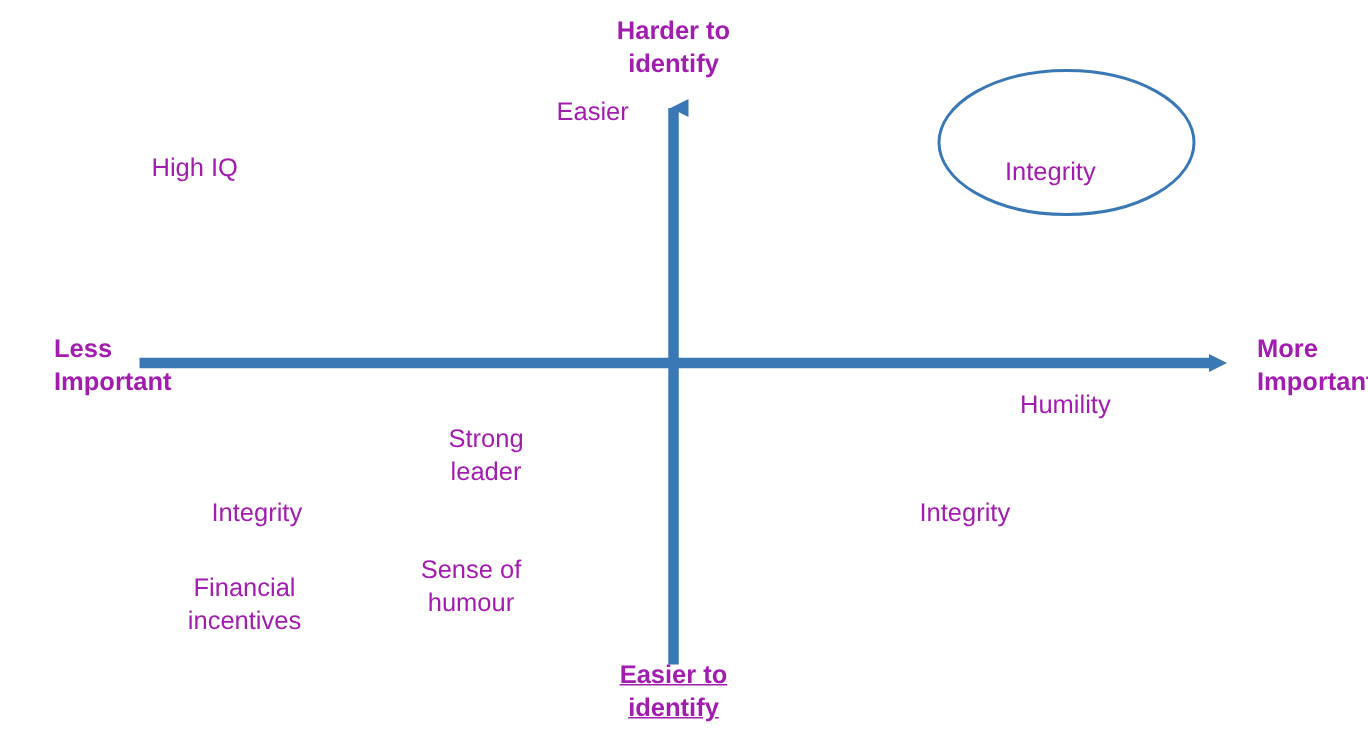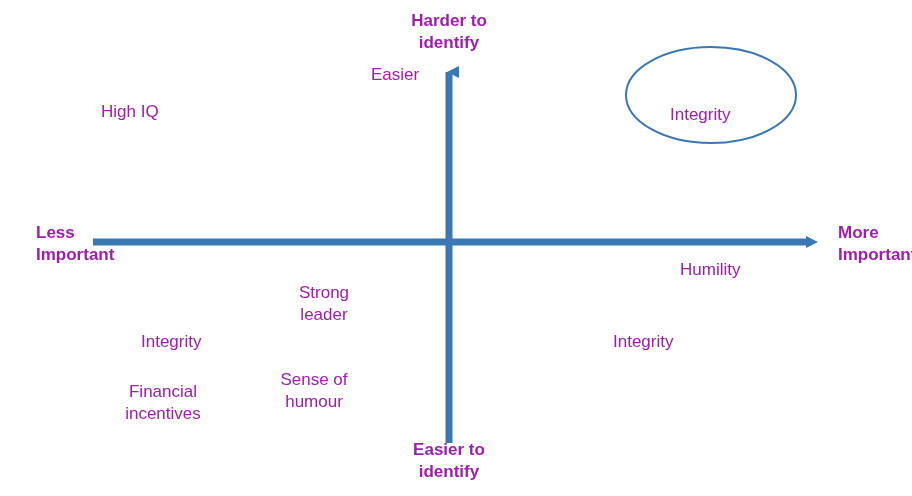--- a/index.html
+++ b/index.html
@@ -55,21 +55,21 @@
     <line x1="449" y1="443" x2="449" y2="72" stroke="#3a78b5" stroke-width="7" marker-end="url(#arrow-up)"></line>
 
     <line x1="93" y1="242" x2="808" y2="242" stroke="#3a78b5" stroke-width="7" marker-end="url(#arrow-right)"></line>
 
     <ellipse cx="711" cy="95" rx="85" ry="48" fill="none" stroke="#3a78b5" stroke-width="2"></ellipse>
   </svg>
 
   <div class="lbl bold center-align" style="left:399px; top:10px; width:100px;">Harder to
 identify</div>
 
-  <div class="lbl bold center-align" style="left:399px; top:439px; width:100px;">Easier to
+  <div class="lbl bold center-align" style="left:399px; top:439px; width:100px;text-decoration:underline;">Easier to
 identify</div>
 
   <div class="lbl bold" style="left:36px; top:222px; width:100px;">Less
 Important</div>
 
   <div class="lbl bold" style="left:838px; top:222px; width:90px;">More
 Important</div>
 
   <div class="lbl" style="left:371px; top:64px;">Easier</div>
 

